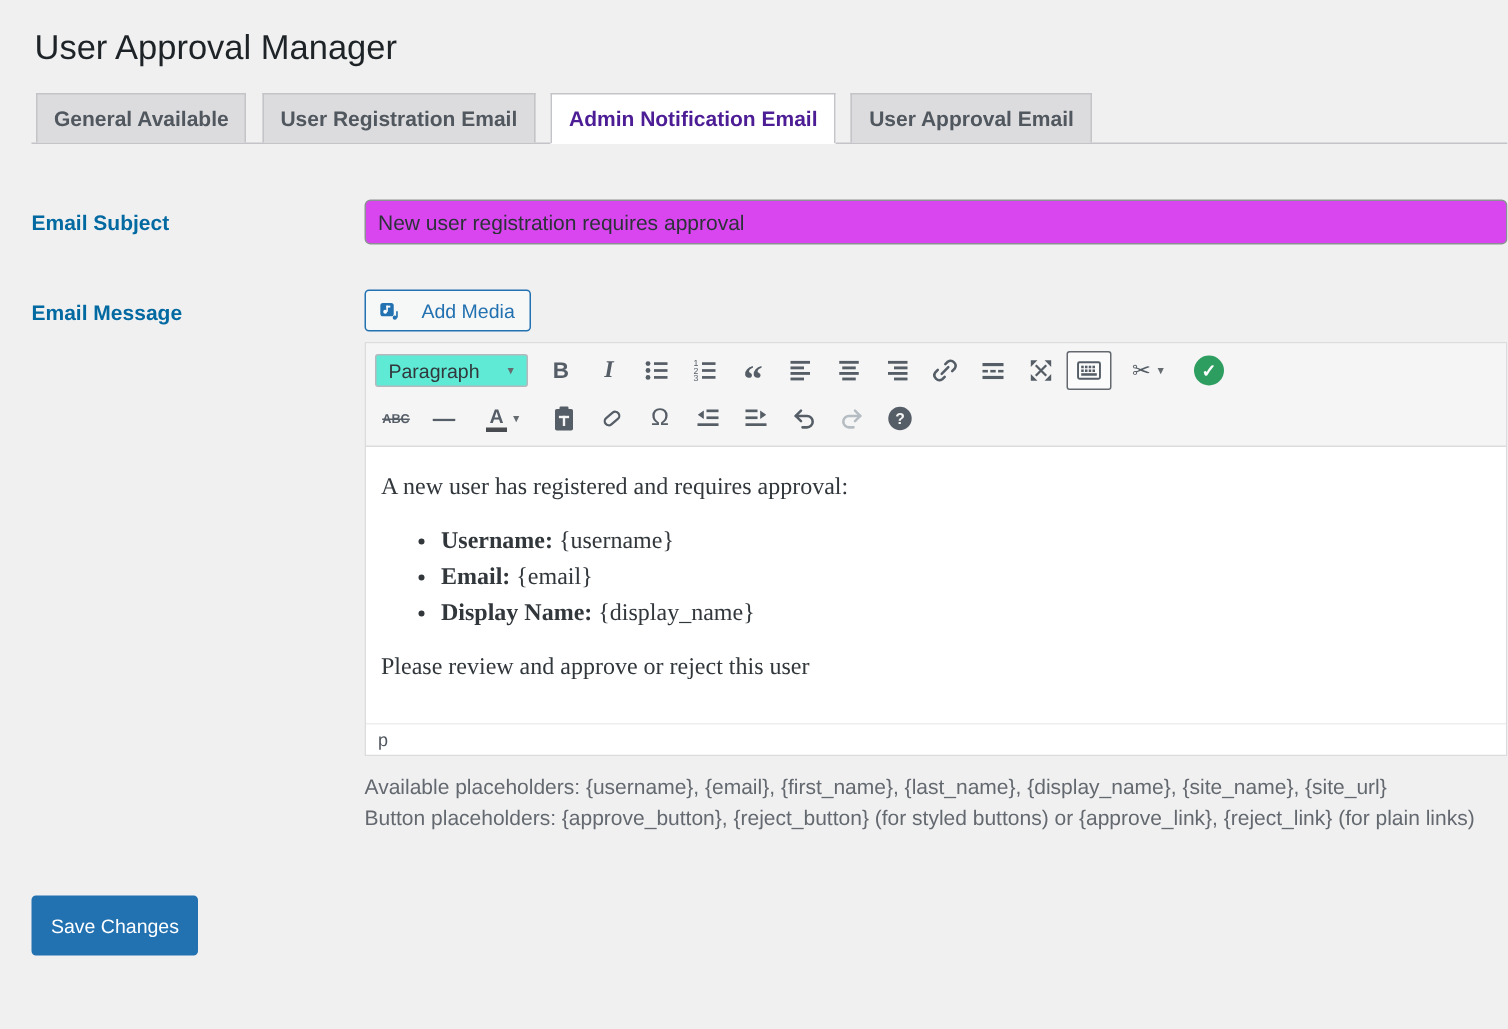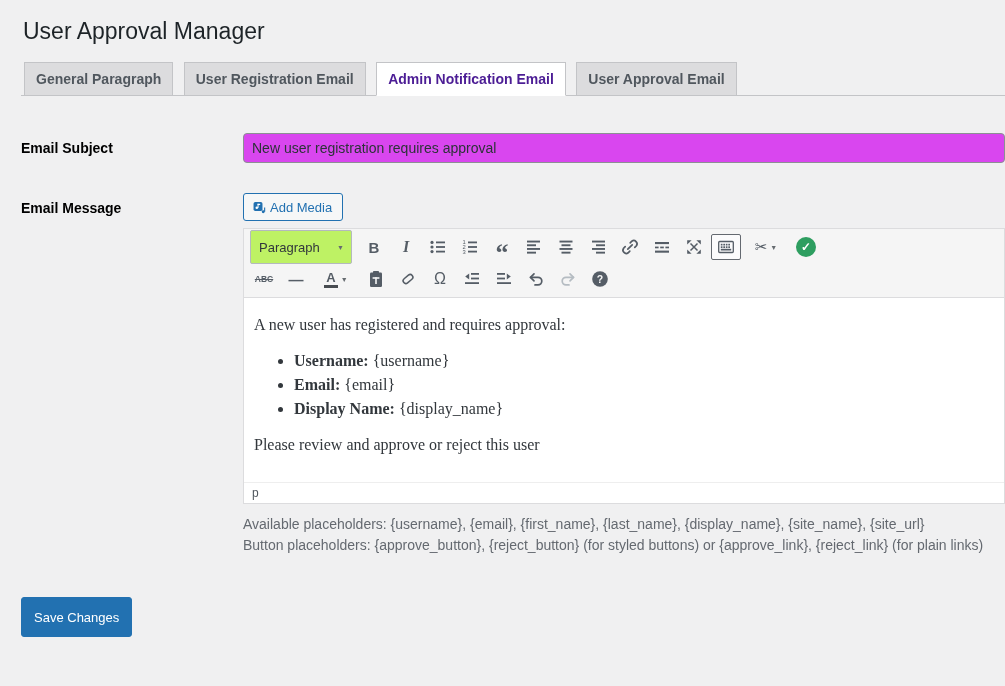--- a/index.html
+++ b/index.html
@@ -33,47 +33,47 @@
     background:#ffffff; color:#4c1d95;
     border-bottom:1px solid #ffffff; margin-bottom:-1px;
   }
 
   
   .form-table { margin-top:37px; }
   .form-row { display:flex; }
   .form-row + .form-row { margin-top:30px; }
   .form-label {
     width:222px; flex:0 0 222px; padding-top:7px;
-    font-size:14px; font-weight:700; color:#000000;
+    font-size:14px; font-weight:700; color:#0369a1;
   }
   .form-value { flex:1 1 auto; min-width:0; }
 
   input.regular-text {
     width:100%; height:30px; padding:0 8px;
     font-size:14px; color:#2c3338; font-family:inherit;
     border:1px solid #8c8f94; border-radius:4px; background:#d946ef;
   }
 
   .add-media-btn {
-    display:inline-flex; align-items:center; gap:2px;
+    display:inline-flex; align-items:center; gap:13px;
     height:28px; padding:0 10px 0 7px;
     background:#f6f7f7; color:#2271b1;
     border:1px solid #2271b1; border-radius:3px;
     font-size:13px; font-family:inherit; cursor:pointer;
   }
 
   
   .editor-frame { margin-top:7px; border:1px solid #dcdcde; background:#fff; }
   .mce-toolbar-grp { background:#f5f5f5; border-bottom:1px solid #dcdcde; padding:2px 0; }
   .mce-row { display:flex; align-items:center; height:32px; padding:0 4px; }
 
   .mce-listbox {
     position:relative; display:flex; align-items:center;
-    width:102px; height:34px; margin:0 6px 0 2px; padding:0 8px;
-    background:#bef264; border:1px solid #b4b9be; border-radius:2px;
+    width:102px; height:22px; margin:0 6px 0 2px; padding:0 8px;
+    background:#5eead4; border:1px solid #b4b9be; border-radius:2px;
     font-size:13px; color:#32373c; cursor:pointer;
   }
   .mce-listbox .caret { position:absolute; right:7px; }
 
   .mce-btn {
     display:flex; align-items:center; justify-content:center;
     width:30px; height:26px; margin:0 1px; padding:0;
     background:transparent; border:1px solid transparent; border-radius:2px;
     cursor:pointer; color:#555d66; font-family:inherit;
   }
@@ -123,21 +123,21 @@
   }
 </style>
 </head>
 <body>
 
 <div class="wrap">
 
   <h1 class="page-title">User Approval Manager</h1>
 
   <nav class="nav-tab-wrapper">
-    <a class="nav-tab">General Paragraph</a>
+    <a class="nav-tab">General Available</a>
     <a class="nav-tab">User Registration Email</a>
     <a class="nav-tab nav-tab-active">Admin Notification Email</a>
     <a class="nav-tab">User Approval Email</a>
   </nav>
 
   <div class="form-table">
 
     <div class="form-row">
       <div class="form-label">Email Subject</div>
       <div class="form-value">

